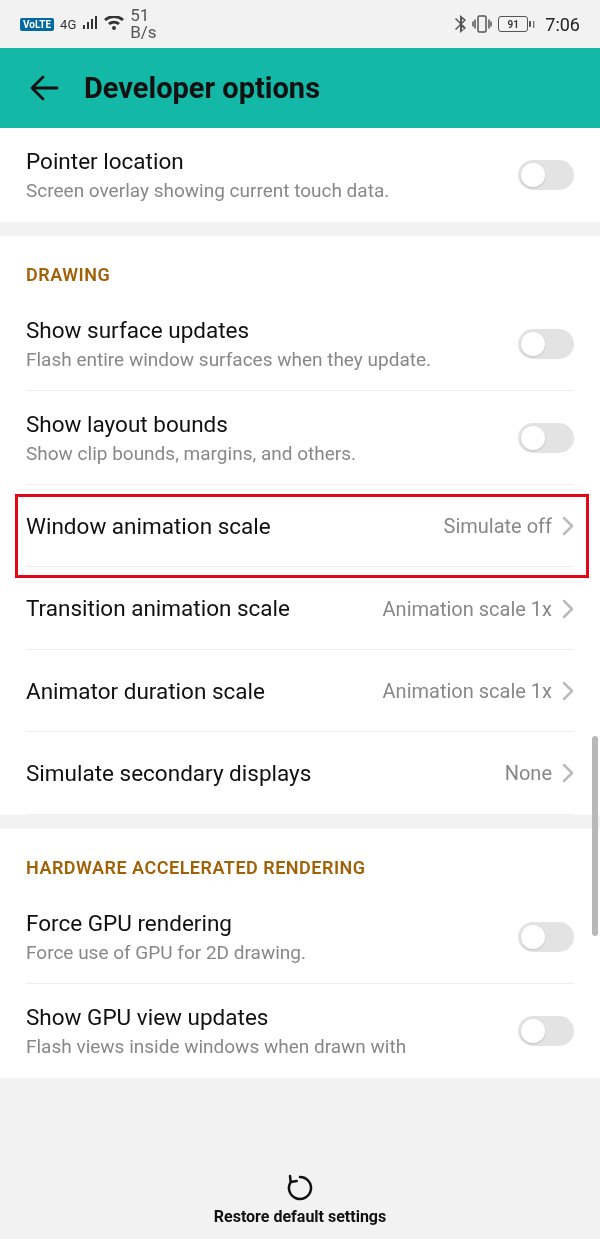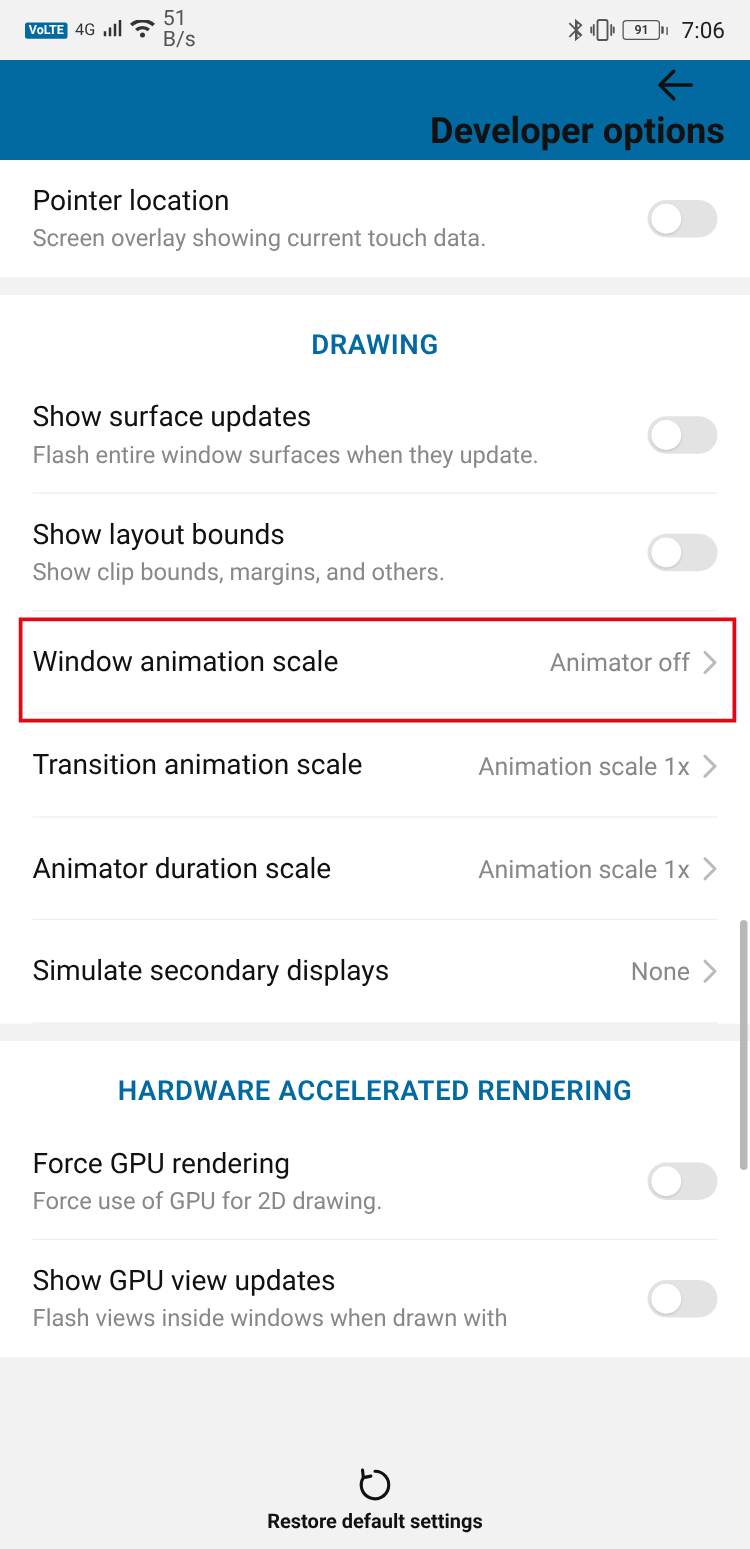--- a/index.html
+++ b/index.html
@@ -8,40 +8,40 @@
   .statusbar .left, .statusbar .right { display: flex; align-items: center; gap: 6px; }
   .volte { background:#0369a1; color:#fff; font-size:10px; font-weight:700; padding:1px 3px; border-radius:2px; }
   .sig { font-size:13px; line-height:1; }
   .wifi svg, .bt svg, .vib svg { display:block; }
   .netspeed { font-size:17px; line-height:1; color:#555; }
   .batt { display:flex; align-items:center; }
   .batt-box { width:30px; height:16px; border:1.5px solid #555; border-radius:3px; position:relative; display:flex; align-items:center; justify-content:center; font-size:10px; font-weight:600; color:#333; }
   .batt-box::after { content:""; position:absolute; right:-4px; top:4px; width:2px; height:6px; background:#555; border-radius:0 1px 1px 0; }
   .time { font-size:18px; color:#222; margin-left:4px; }
 
-  .appbar { height: 80px; display:flex; align-items:flex-end; padding:0 20px 0 24px; background:#0369a1;flex-direction:column; }
+  .appbar { height: 80px; display:flex; align-items:center; padding:0 20px 0 24px; background:#14b8a6; }
   .back { width:40px; height:40px; display:flex; align-items:center; justify-content:center; margin-right:20px; }
   .appbar h1 { font-size:29px; font-weight:700; color:#111; }
 
   .section-gap { height:14px; background:#f2f2f2; }
 
   .list { background:#fff; }
   .row { display:flex; align-items:center; padding:18px 26px; min-height:72px; position:relative; }
   .row.sep::after { content:""; position:absolute; left:26px; right:26px; bottom:0; height:1px; background:#eee; }
   .row .txt { flex:1; min-width:0; }
   .row .title { font-size:22.5px; color:#111; line-height:1.35; }
   .row .sub { font-size:19px; color:#888; line-height:1.35; margin-top:2px; }
   .row .value { font-size:20px; color:#888; margin-left:12px; white-space:nowrap; }
   .chev { margin-left:10px; }
   .chev svg { display:block; }
 
   .switch { width:56px; height:30px; border-radius:15px; background:#e3e3e3; position:relative; flex-shrink:0; margin-left:12px; }
   .switch::after { content:""; position:absolute; left:3px; top:3px; width:24px; height:24px; border-radius:50%; background:#fff; box-shadow:0 1px 2px rgba(0,0,0,.15); }
 
-  .cat { padding:28px 26px 12px; font-size:22px; font-weight:600; letter-spacing:.5px; color:#0369a1; background:#fff;text-align:center; }
+  .cat { padding:28px 26px 12px; font-size:18px; font-weight:600; letter-spacing:.5px; color:#a16207; background:#fff; }
 
   .highlight { position:absolute; border:3px solid #e30613; pointer-events:none; }
 
   .scrollbar { position:absolute; right:2px; top:736px; width:6px; height:200px; background:#b8b8b8; border-radius:3px; }
 
   .footer { position:absolute; left:0; right:0; bottom:0; height:80px; background:#f2f2f2; display:flex; flex-direction:column; align-items:center; justify-content:center; gap:4px; }
   .footer .lbl { font-size:16px; font-weight:700; color:#111; }
   .restore-icon svg { display:block; }
 
   .screen { position:relative; width:600px; height:1239px; }
@@ -131,21 +131,21 @@
           <div class="title">Show layout bounds</div>
           <div class="sub">Show clip bounds, margins, and others.</div>
         </div>
         <div class="switch"></div>
       </div>
 
       <div class="row sep" style="padding-top:26px;padding-bottom:26px;">
         <div class="txt">
           <div class="title">Window animation scale</div>
         </div>
-        <div class="value">Animator off</div>
+        <div class="value">Simulate off</div>
         <div class="chev">
           <svg width="12" height="20" viewBox="0 0 12 20">
               <path d="M2 2l8 8-8 8" fill="none" stroke="#bbb" stroke-width="2.5" stroke-linecap="round" stroke-linejoin="round"></path>
             </svg>
         </div>
       </div>
 
       <div class="row sep" style="padding-top:26px;padding-bottom:26px;align-items:center;">
         <div class="txt">
           <div class="title">Transition animation scale</div>

